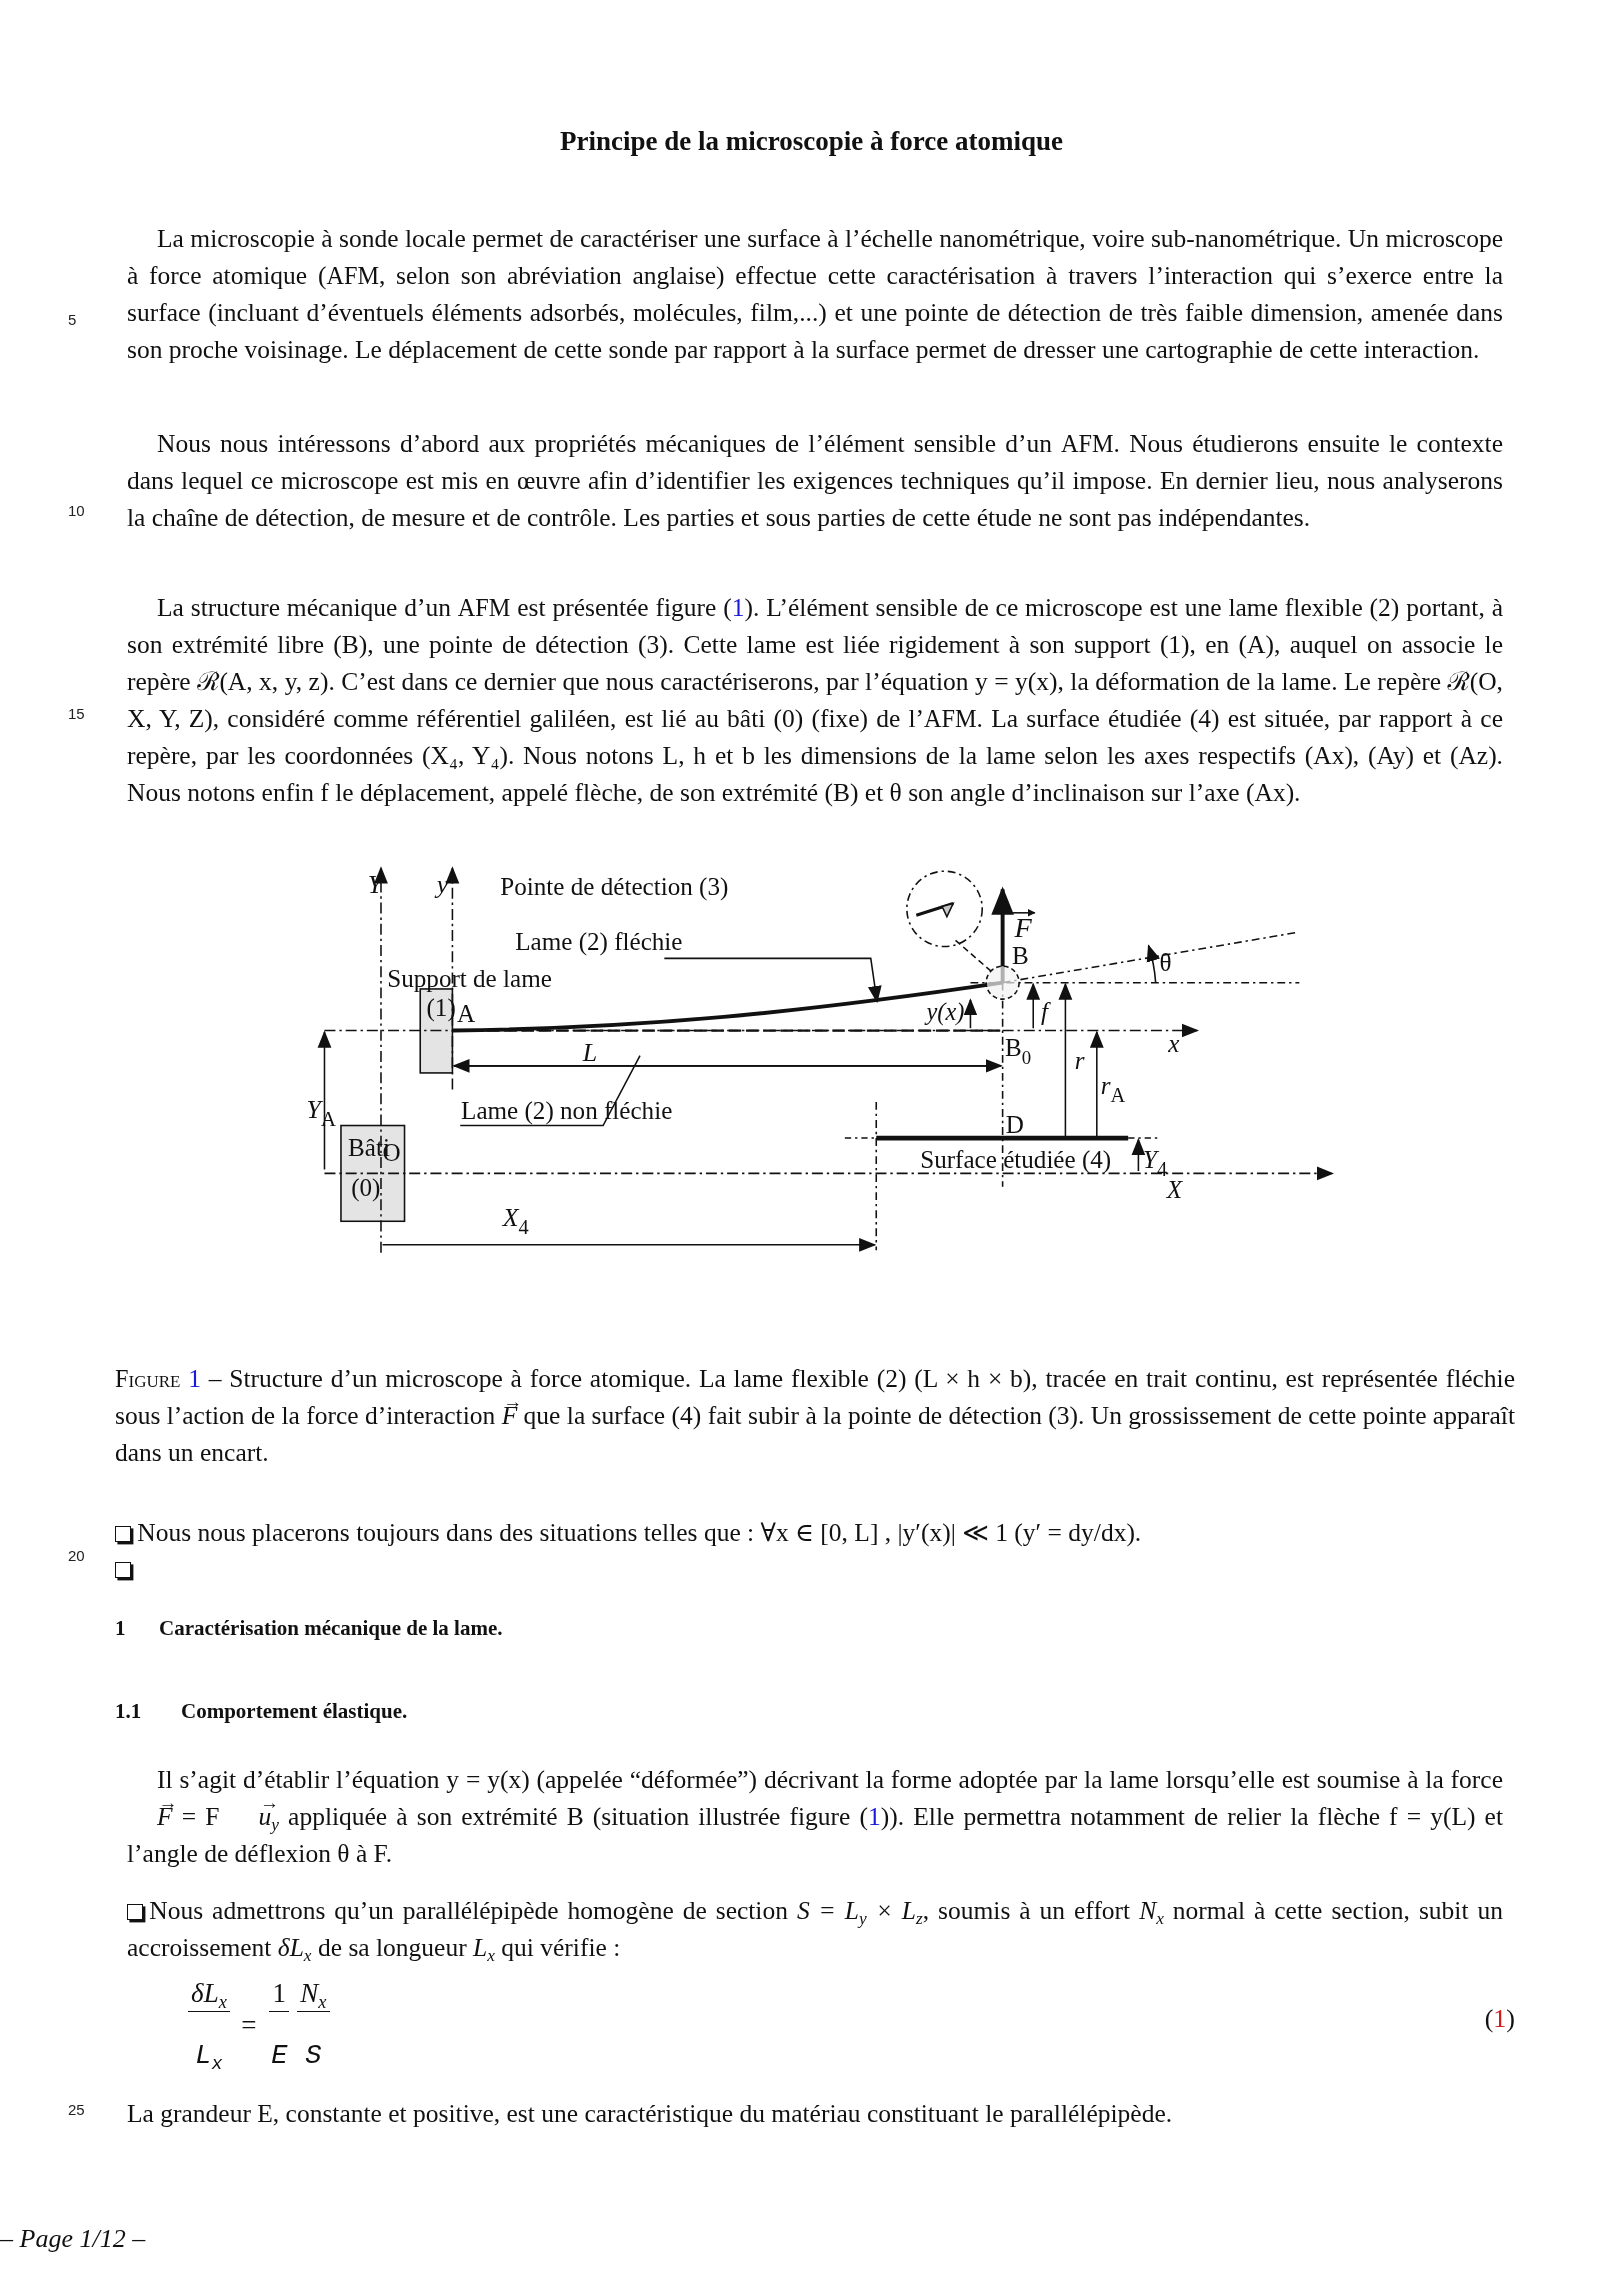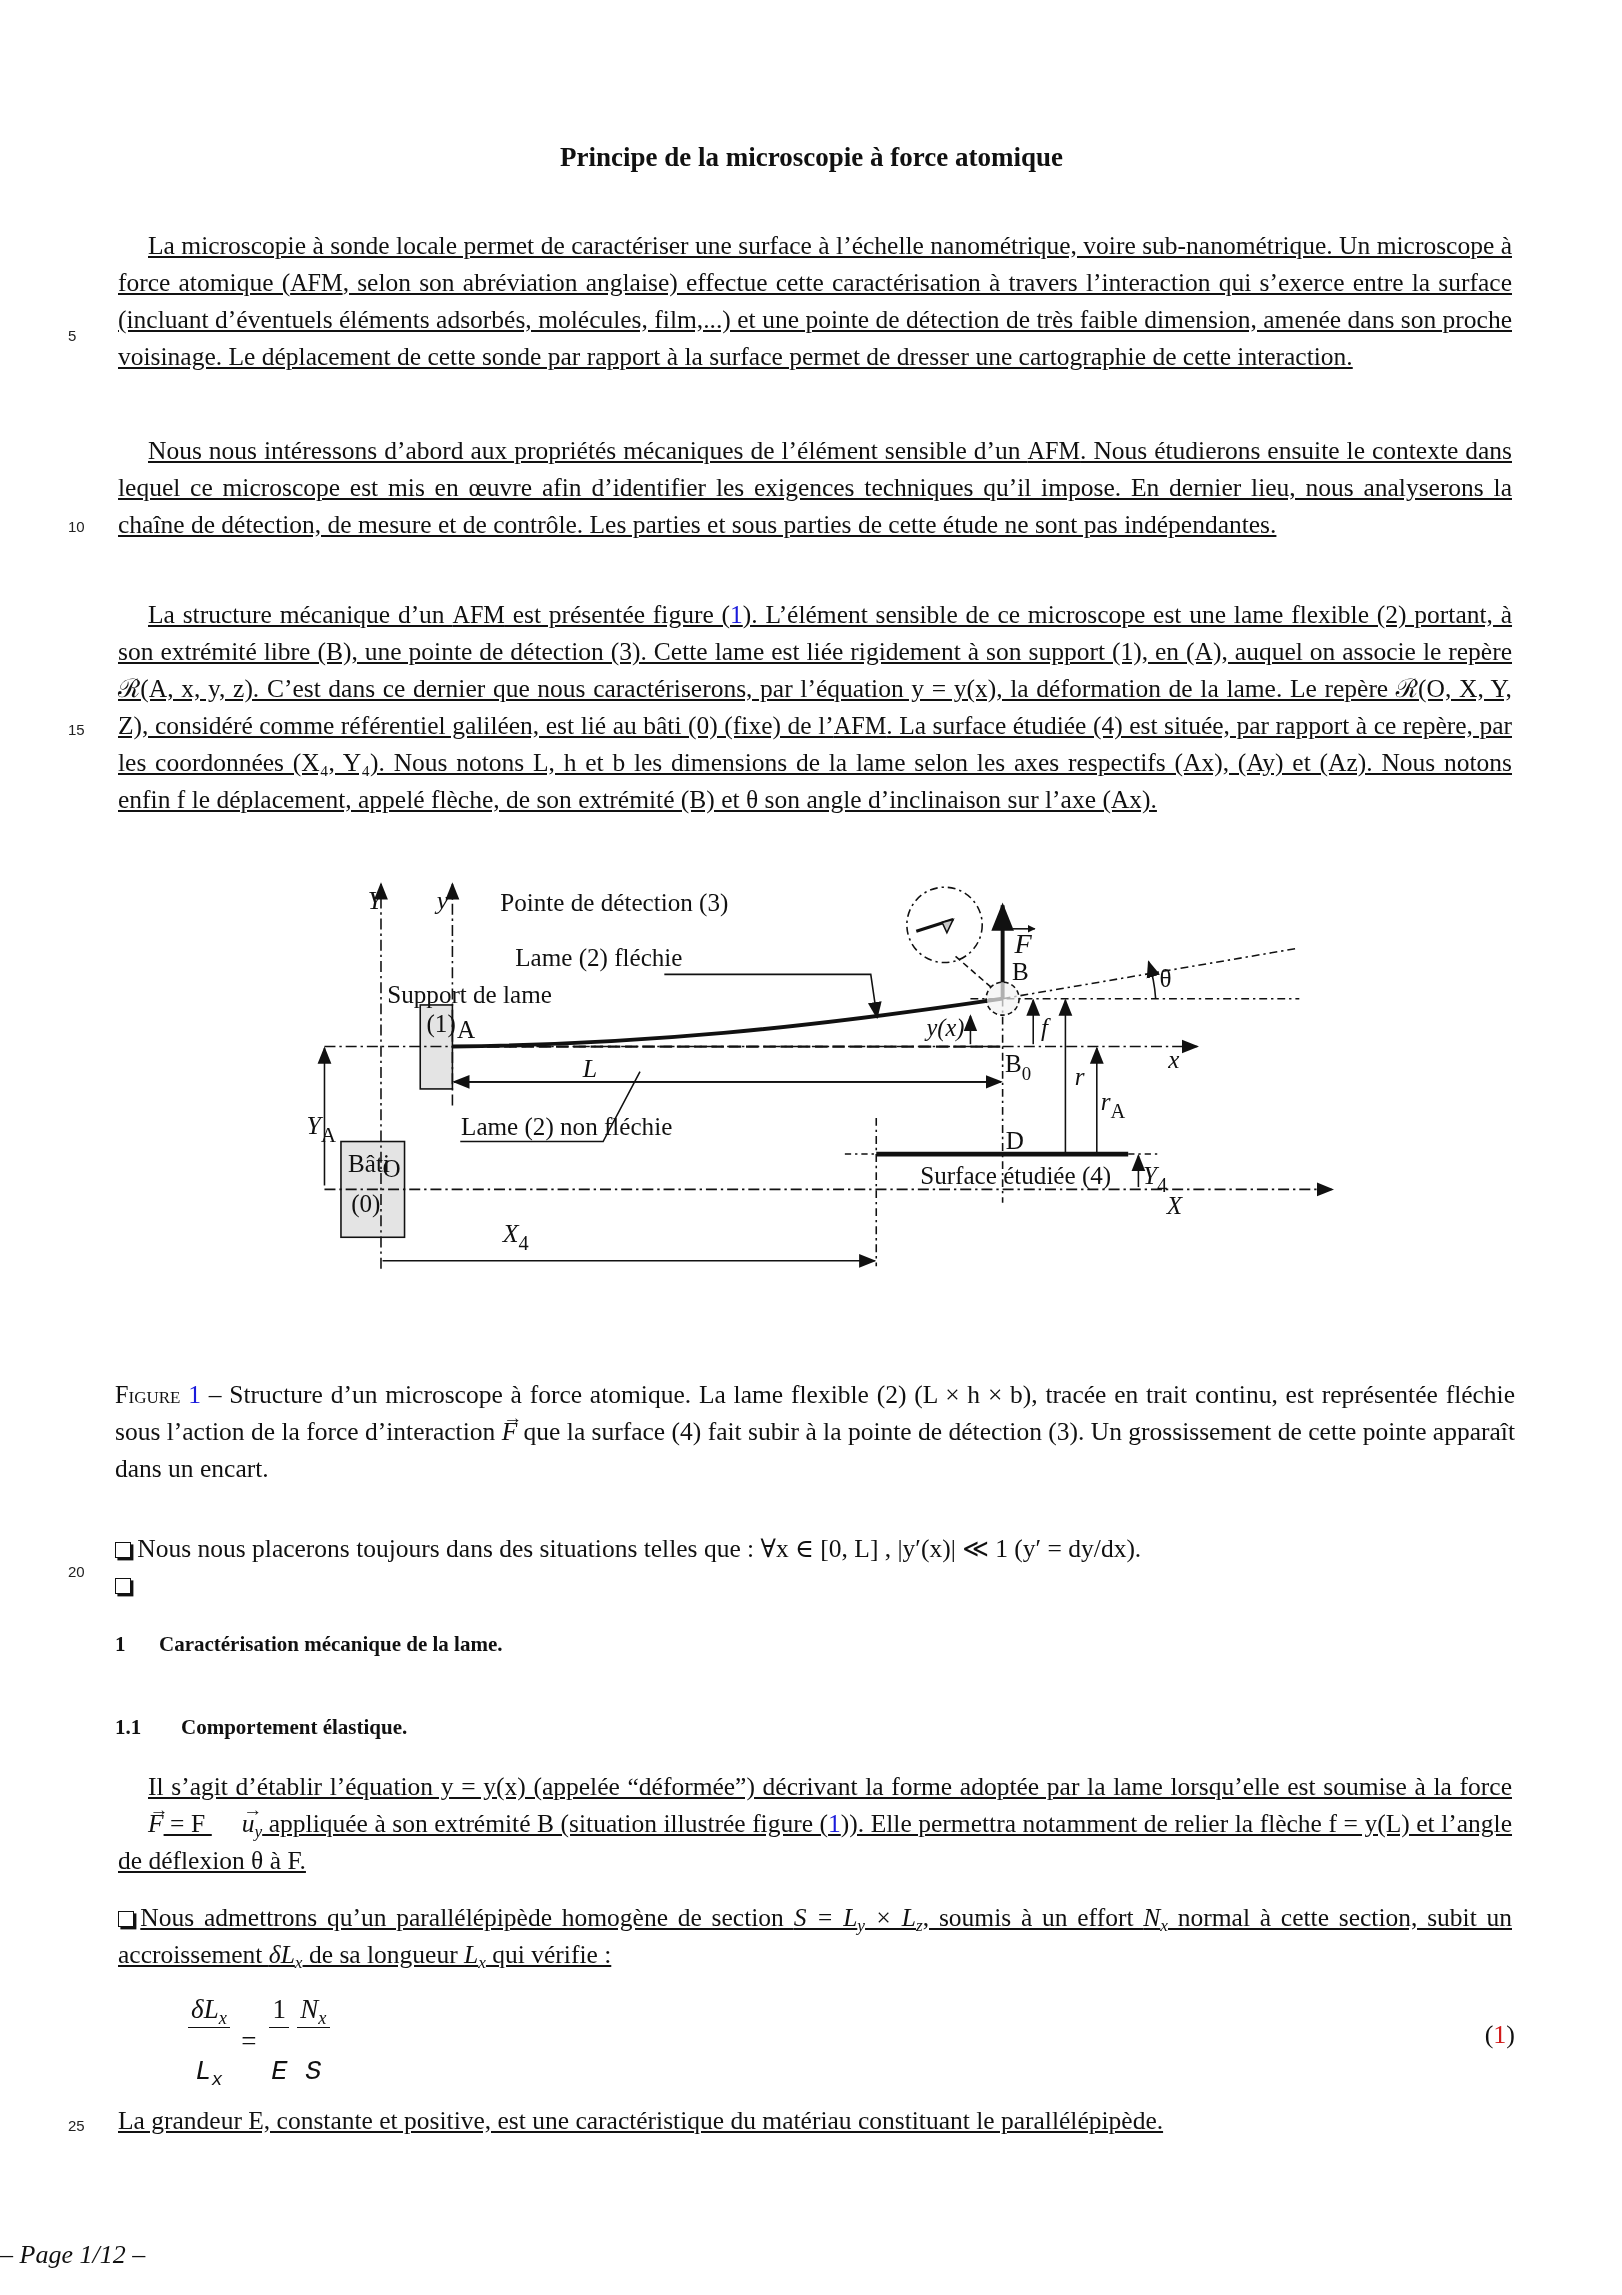--- a/index.html
+++ b/index.html
@@ -1,23 +1,23 @@
 <!DOCTYPE html>
 <html style="font-size:12.6px"><head>
 <meta charset="utf-8">
 <style>
   html, body { margin: 0; padding: 0; background: #ffffff; }
   body { width: 1623px; height: 2295px; position: relative; overflow: hidden;
          font-family: "Liberation Serif", "DejaVu Serif", serif; color: #111; }
-  .page { position: absolute; left: 0; top: 16px; width: 1623px; height: 2057px; }
+  .page { position: absolute; left: 0; top: 0; width: 1623px; height: 2057px; }
   .title { position: absolute; top: 126px; left: 0; width: 1623px; text-align: center;
            font-weight: bold; font-size: 27px; }
   .text { position: absolute; left: 115px; width: 1400px; font-size: 25.5px; line-height: 37px;
           text-align: justify; }
-  .para { margin: 3px; text-indent: 30px; text-decoration: underline; }
+  .para { margin: 12px; text-indent: 30px; }
   .noindent { text-indent: 0; }
   .lineno { position: absolute; left: 68px; font-family: "Liberation Sans", "DejaVu Sans", sans-serif;
             font-size: 15px; color: #222; }
   .sc { font-variant: small-caps; font-size: 0.95em; }
   .ref-blue { color: #1a1adb; }
   .ref-red { color: #d11a1a; }
   .it { font-style: italic; }
   .h1 { position: absolute; left: 115px; font-weight: bold; font-size: 21px; }
   .h1 .num { display: inline-block; width: 44px; }
   .h2 .num { display: inline-block; width: 66px; margin-top: 17px; }

